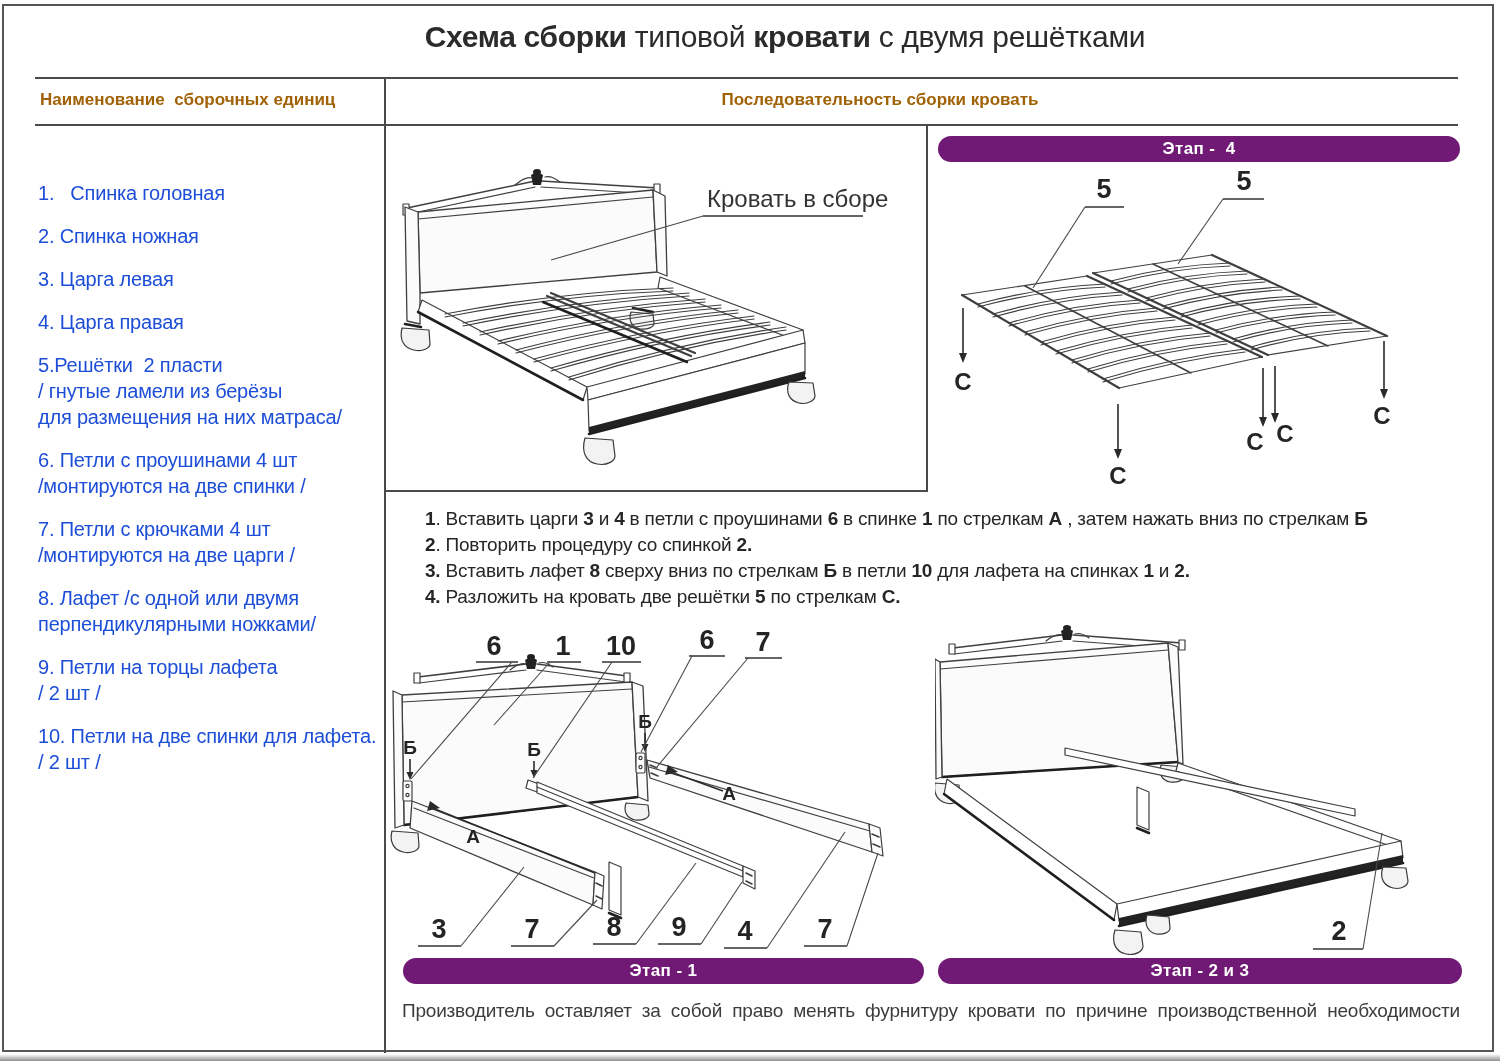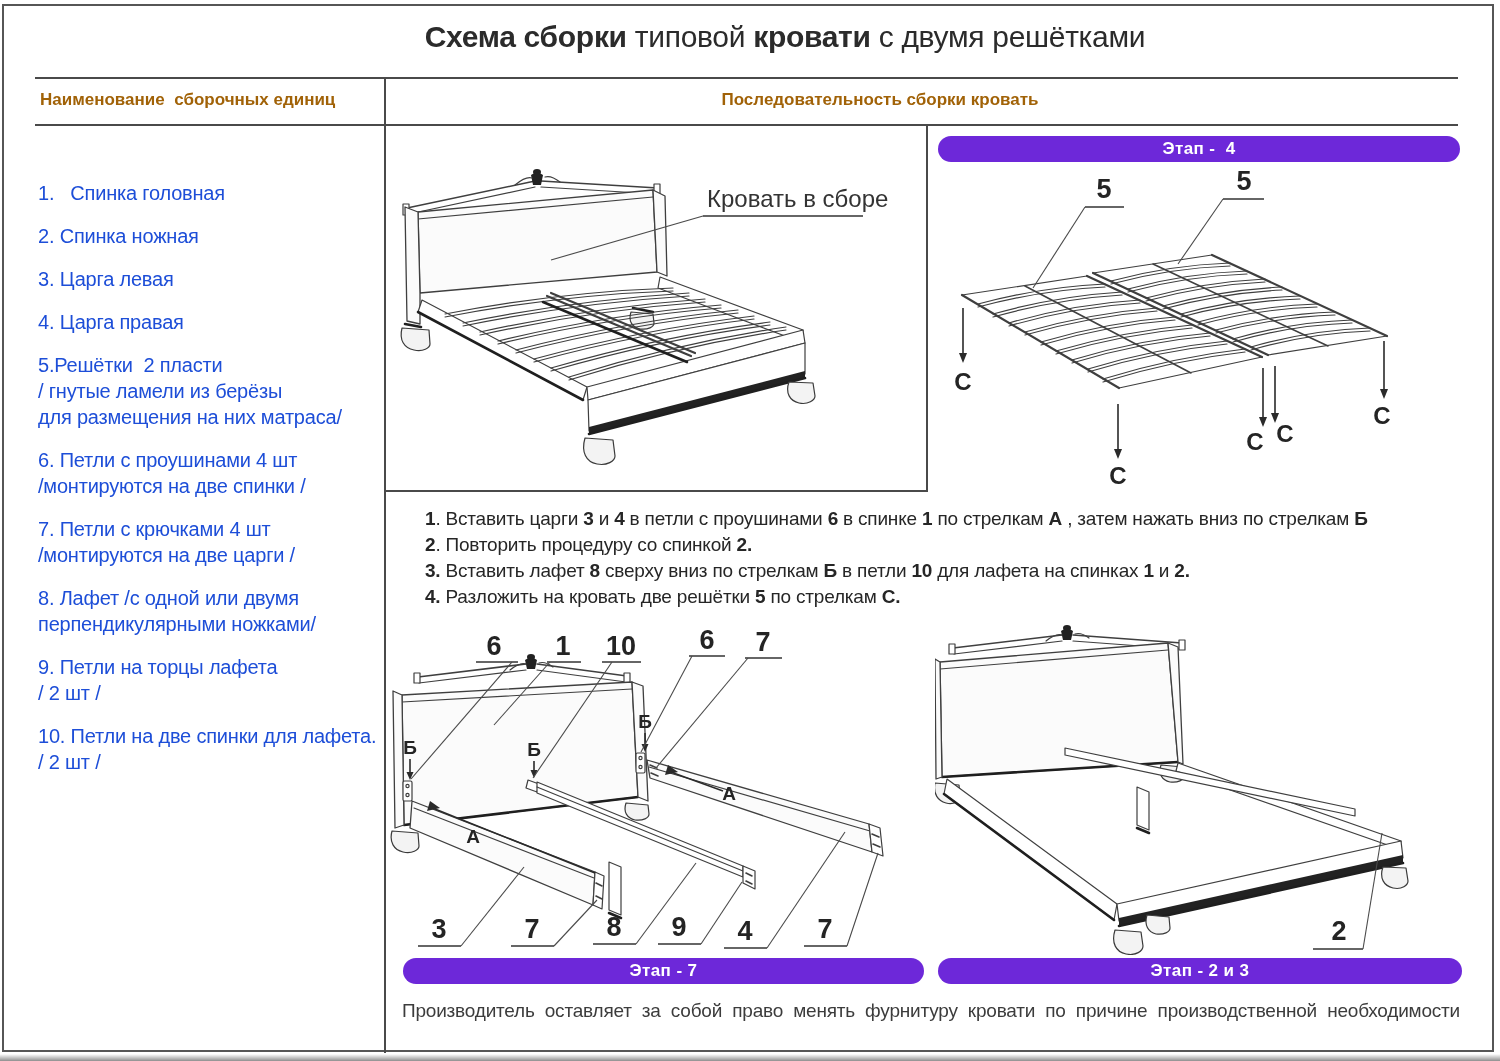--- a/index.html
+++ b/index.html
@@ -18,21 +18,21 @@
   
   .hdr{font-size:17px;color:#a16207;white-space:pre;font-weight:bold;}
   .hdr-left{left:40px;top:90px;}
   .hdr-right{left:620px;top:90px;width:520px;text-align:center;}
   
   .parts{left:38px;top:180px;width:352px;font-size:20px;line-height:26px;color:#1d4ed8;letter-spacing:-0.2px;}
   .part-item{margin-bottom:17px;white-space:pre;}
   
   .instr{left:399px;top:506px;width:1075px;font-size:19px;line-height:26px;color:#262626;letter-spacing:-0.2px;margin-left:26px;}
   
-  .pill{background:#6d28d9;border-radius:13px;color:#ffffff;font-size:17px;font-weight:bold;
+  .pill{background:#701a75;border-radius:13px;color:#ffffff;font-size:17px;font-weight:bold;
         text-align:center;line-height:26px;height:26px;letter-spacing:0.4px;white-space:pre;}
   
   .footer{left:402px;top:1000px;width:1058px;font-size:19px;color:#3c3c3c;
           text-align:justify;text-align-last:justify;word-spacing:4px;letter-spacing:-0.2px;}
   
   svg text{font-family:"Liberation Sans",sans-serif;}
   .ln{stroke:#3f3f3f;fill:none;stroke-width:1.2;stroke-linecap:round;stroke-linejoin:round;}
   .ln15{stroke:#3f3f3f;fill:none;stroke-width:1.6;stroke-linecap:round;}
   .ln2{stroke:#3f3f3f;fill:none;stroke-width:2.2;stroke-linecap:round;}
   .dk{stroke:#1f1f1f;fill:none;stroke-width:2.6;stroke-linecap:round;}
@@ -362,18 +362,18 @@
       <path class="whitef" d="M202,172 L214,177 L214,215 L202,210 Z"></path>
       <path class="dk" d="M202,213 L214,218"></path>
     </g>
     <g>
       <text x="404" y="325" class="callout">2</text>
       <line x1="378" y1="334" x2="428" y2="334" class="cu"></line>
       <line x1="428" y1="334" x2="447" y2="218" class="leader"></line>
     </g>
   </svg>
 
-  <div class="abs pill" style="left:403px;top:958px;width:521px;">Этап - 7</div>
+  <div class="abs pill" style="left:403px;top:958px;width:521px;">Этап - 1</div>
   <div class="abs pill" style="left:938px;top:958px;width:524px;">Этап - 2 и 3</div>
 
   <div class="abs footer">Производитель оставляет за собой право менять фурнитуру кровати по причине производственной необходимости</div>
 
 </div>
 
 </body></html>

